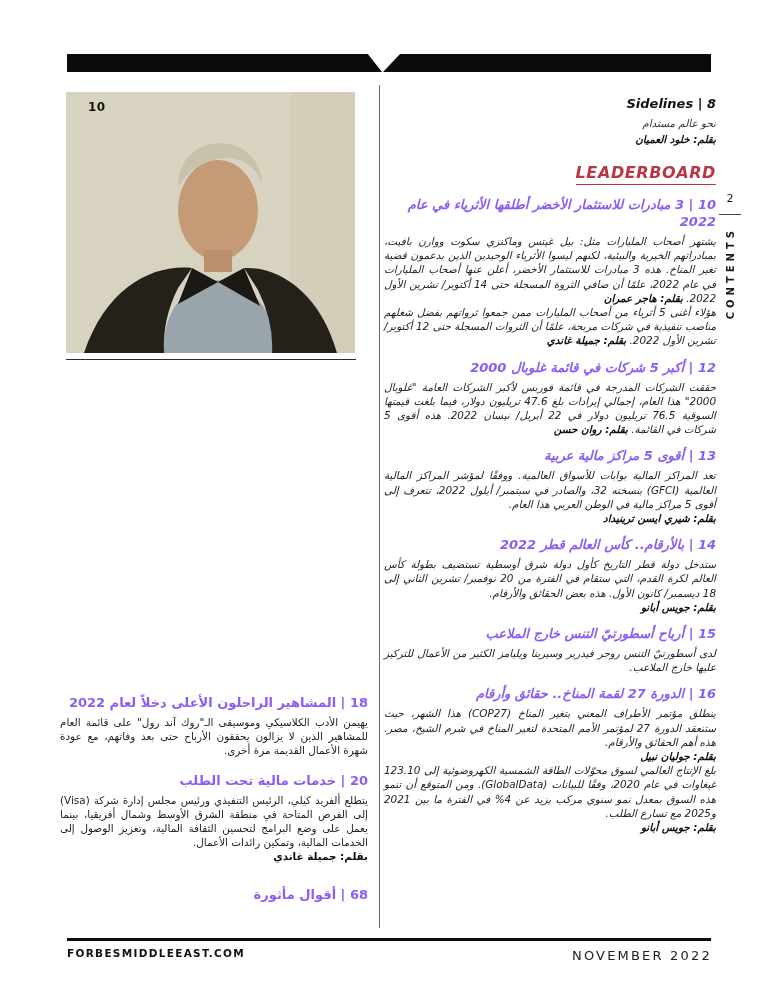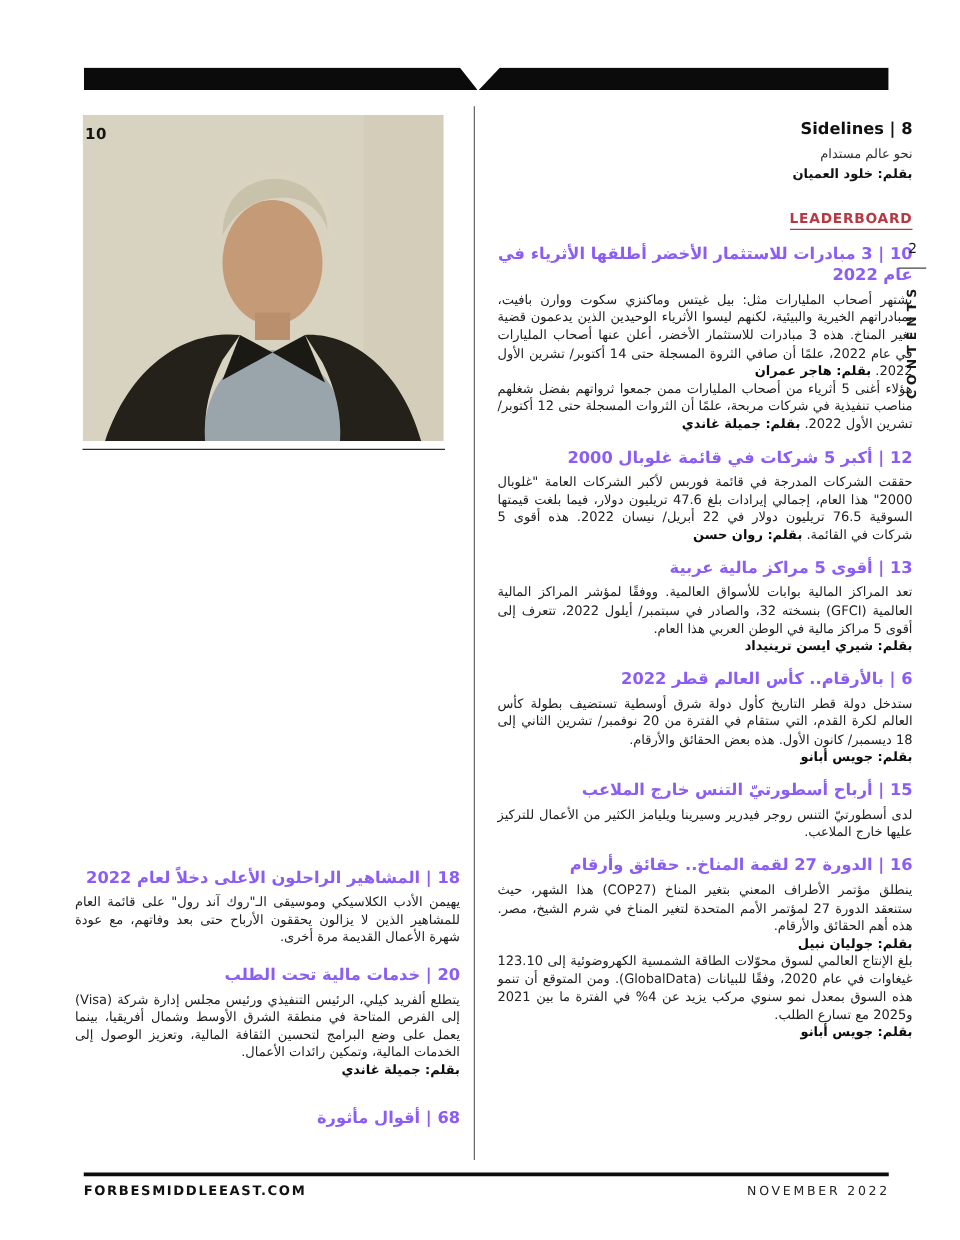--- a/index.html
+++ b/index.html
@@ -12,51 +12,51 @@
   .bar-right{left:383px;width:328px;clip-path:polygon(5.2% 0,100% 0,100% 100%,0 100%);}
 
   
   .divider{position:absolute;left:379px;top:85px;width:1px;height:843px;background:#6a6a6a;}
 
   
   .photo{position:absolute;overflow:hidden;}
   .photo1{left:66px;top:92px;width:289px;height:261px;}
   .photo2{left:66px;top:367px;width:304px;height:310px;}
   .photo svg{display:block;width:100%;height:100%;}
-  .photo-label{position:absolute;top:8px;left:2px;font-size:12px;font-weight:bold;color:#141414;letter-spacing:.5px;}
+  .photo-label{position:absolute;top:8px;left:22px;font-size:12px;font-weight:bold;color:#141414;letter-spacing:.5px;}
   .photo-sep{position:absolute;left:66px;top:359px;width:290px;height:1px;background:#2c2c2c;}
 
   
   .toc{position:absolute;direction:rtl;text-align:right;}
-  .toc-right{left:398px;top:96px;width:332px;}
+  .toc-right{left:384px;top:96px;width:332px;font-style:italic;}
   .toc-left{left:60px;top:694px;width:308px;}
   .item-title{font-size:13px;line-height:17px;font-weight:bold;color:#8b5cf6;margin:11px 0 4px 0;}
   .item-body{font-size:10.4px;line-height:14.2px;color:#222;margin:0;text-align:justify;}
   .item-body .byl{font-weight:bold;color:#0d0d0d;}
   .byline-line{font-size:10.4px;line-height:14.2px;font-weight:bold;color:#0d0d0d;margin:0;}
 
   .sid-title{font-size:13px;font-weight:bold;margin:0 0 5px 0;}
   .sid-sub{font-size:10.4px;line-height:14px;color:#333;margin:0;}
   .sid-byline{font-size:10.4px;line-height:15px;font-weight:bold;margin:2px 0 0 0;}
 
   .leaderboard{margin:16px 0 6px 0;}
-  .leaderboard span{display:inline-block;color:#b73843;font-size:11px;font-weight:bold;
+  .leaderboard span{display:inline-block;color:#b73843;font-size:16px;font-weight:bold;
       letter-spacing:.6px;border-bottom:1.5px solid #b73843;padding-bottom:2px;direction:ltr;}
 
   
   .folio{position:absolute;left:712px;top:192px;width:36px;text-align:center;}
   .folio-num{font-size:11px;color:#1a1a1a;}
   .folio-rule{width:22px;height:1px;background:#444;margin:9px auto 12px auto;}
   .folio-word{writing-mode:vertical-rl;transform:rotate(180deg);margin:0 auto;
       font-size:10px;letter-spacing:4px;color:#1a1a1a;font-weight:600;}
 
   
   .footer-rule{position:absolute;left:67px;top:938px;width:644px;height:3px;background:#0d0d0d;}
   .footer-site{position:absolute;left:67px;top:947px;font-size:10.5px;font-weight:bold;letter-spacing:1.3px;color:#111;}
-  .footer-issue{position:absolute;right:56px;top:948px;font-size:10px;letter-spacing:2.2px;color:#222;}
+  .footer-issue{position:absolute;right:56px;top:948px;font-size:13px;letter-spacing:2.2px;color:#222;}
 </style>
 </head>
 <body>
 
 <div class="page">
 
   <div class="bar bar-left"></div>
   <div class="bar bar-right"></div>
 
   <div class="divider"></div>
@@ -107,21 +107,21 @@
       <p class="item-body"><span>حققت الشركات المدرجة في قائمة فوربس لأكبر الشركات العامة "غلوبال 2000" هذا العام، إجمالي إيرادات بلغ 47.6 تريليون دولار، فيما بلغت قيمتها السوقية 76.5 تريليون دولار في 22 أبريل/ نيسان 2022. هذه أقوى 5 شركات في القائمة.</span> <strong class="byl">بقلم: روان حسن</strong></p>
     </div>
 
     <div>
       <h3 class="item-title">13 | أقوى 5 مراكز مالية عربية</h3>
       <p class="item-body">تعد المراكز المالية بوابات للأسواق العالمية. ووفقًا لمؤشر المراكز المالية العالمية (GFCI) بنسخته 32، والصادر في سبتمبر/ أيلول 2022، تتعرف إلى أقوى 5 مراكز مالية في الوطن العربي هذا العام.</p>
       <p class="byline-line">بقلم: شيري ايسن ترينيداد</p>
     </div>
 
     <div>
-      <h3 class="item-title">6 | بالأرقام.. كأس العالم قطر 2022</h3>
+      <h3 class="item-title">14 | بالأرقام.. كأس العالم قطر 2022</h3>
       <p class="item-body">ستدخل دولة قطر التاريخ كأول دولة شرق أوسطية تستضيف بطولة كأس العالم لكرة القدم، التي ستقام في الفترة من 20 نوفمبر/ تشرين الثاني إلى 18 ديسمبر/ كانون الأول. هذه بعض الحقائق والأرقام.</p>
       <p class="byline-line">بقلم: جويس أبانو</p>
     </div>
 
     <div>
       <h3 class="item-title">15 | أرباح أسطورتيّ التنس خارج الملاعب</h3>
       <p class="item-body">لدى أسطورتيّ التنس روجر فيدرير وسيرينا ويليامز الكثير من الأعمال للتركيز عليها خارج الملاعب.</p>
     </div>
 
     <div>

